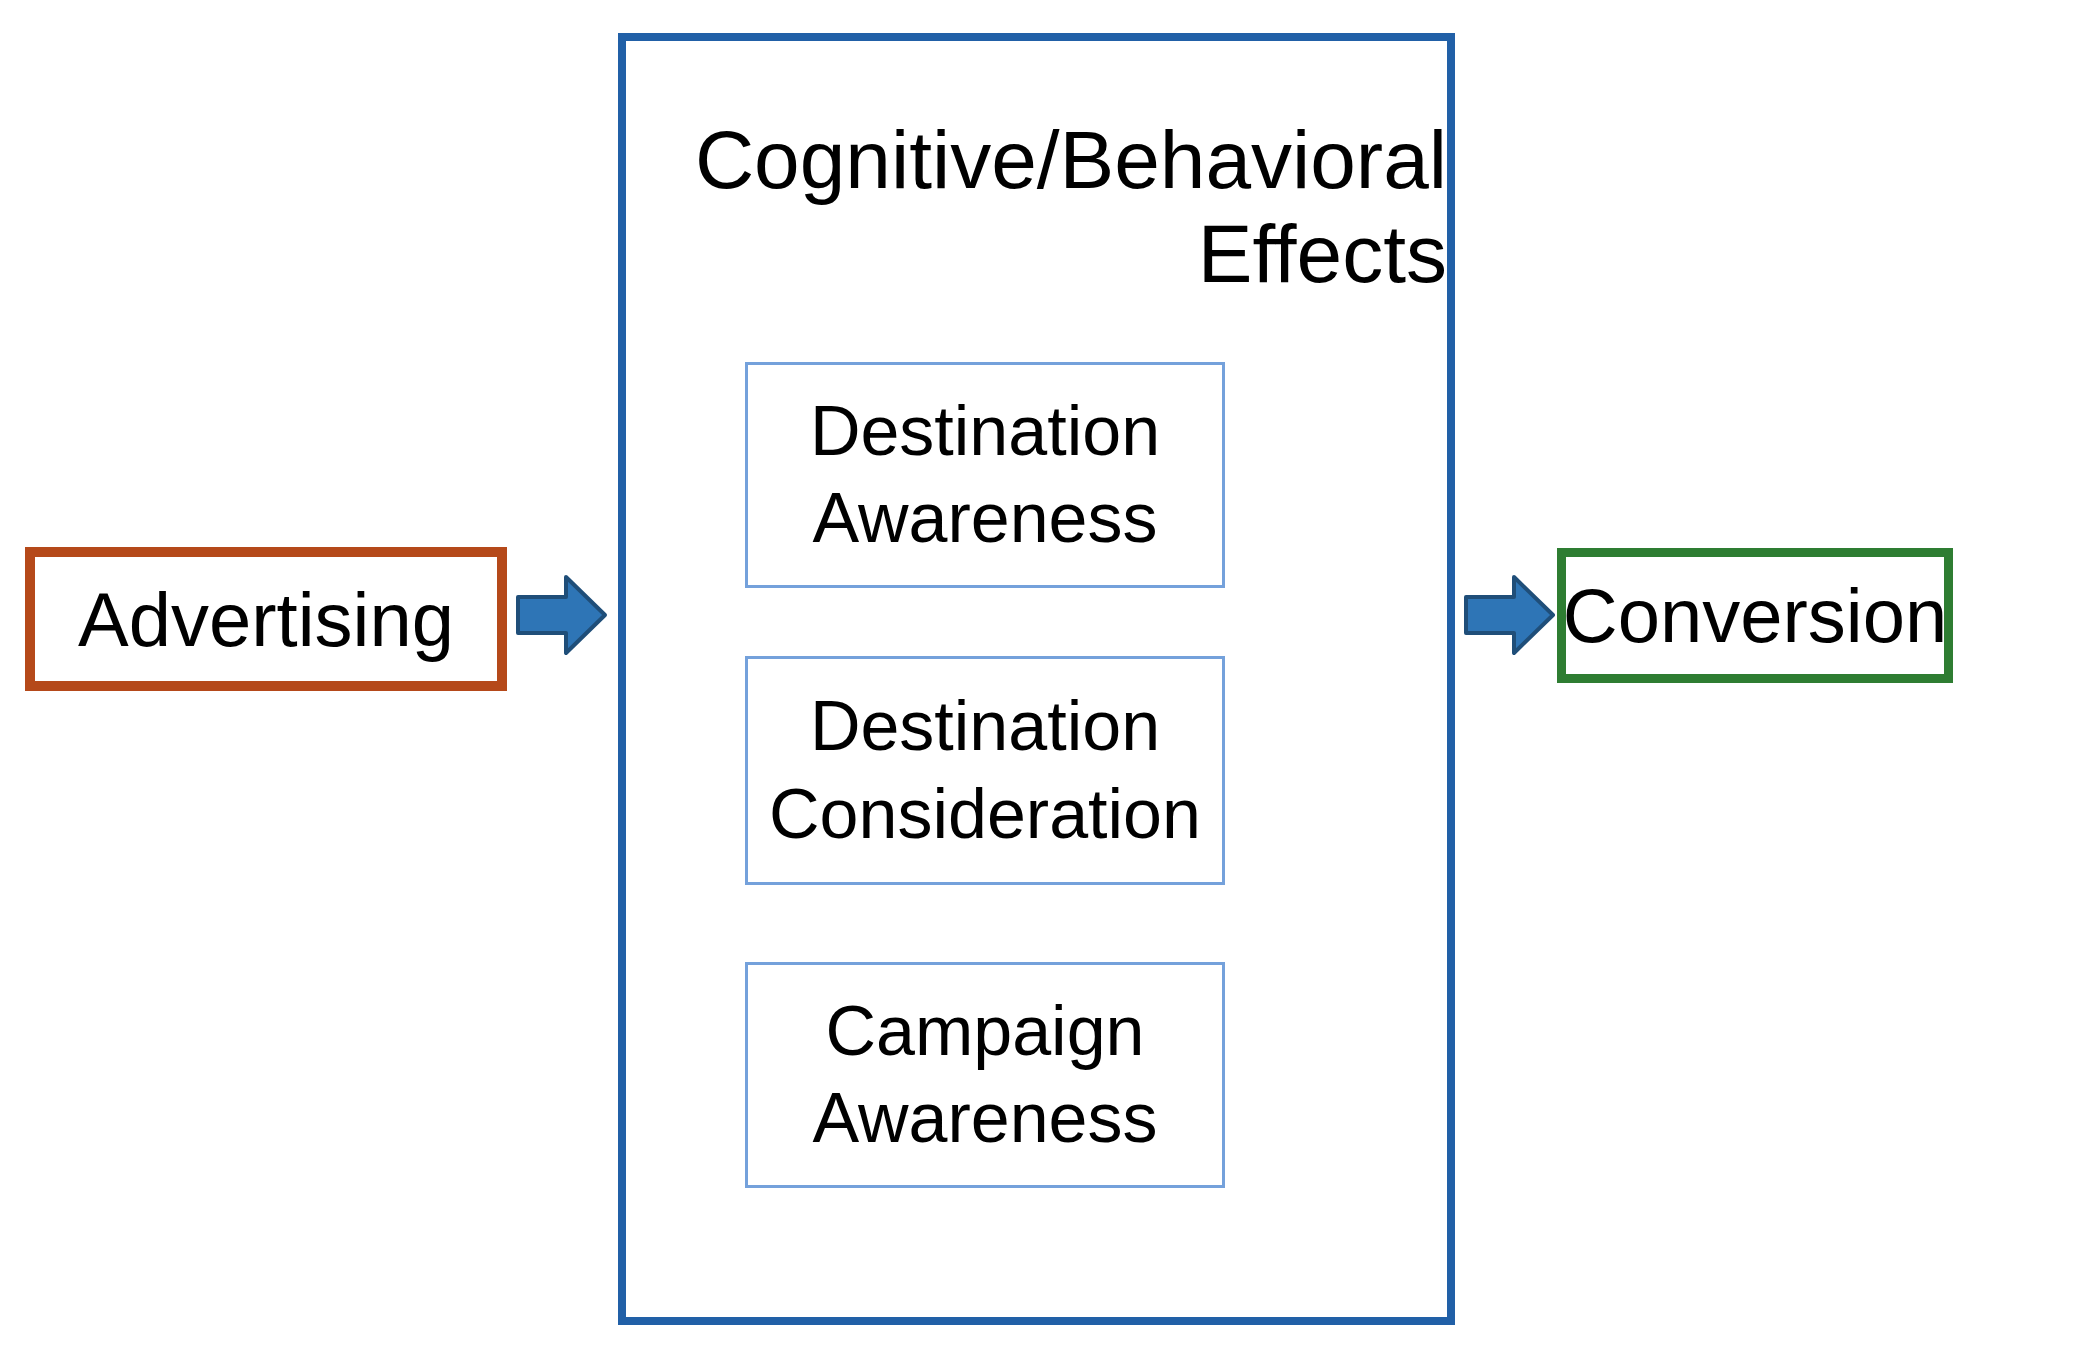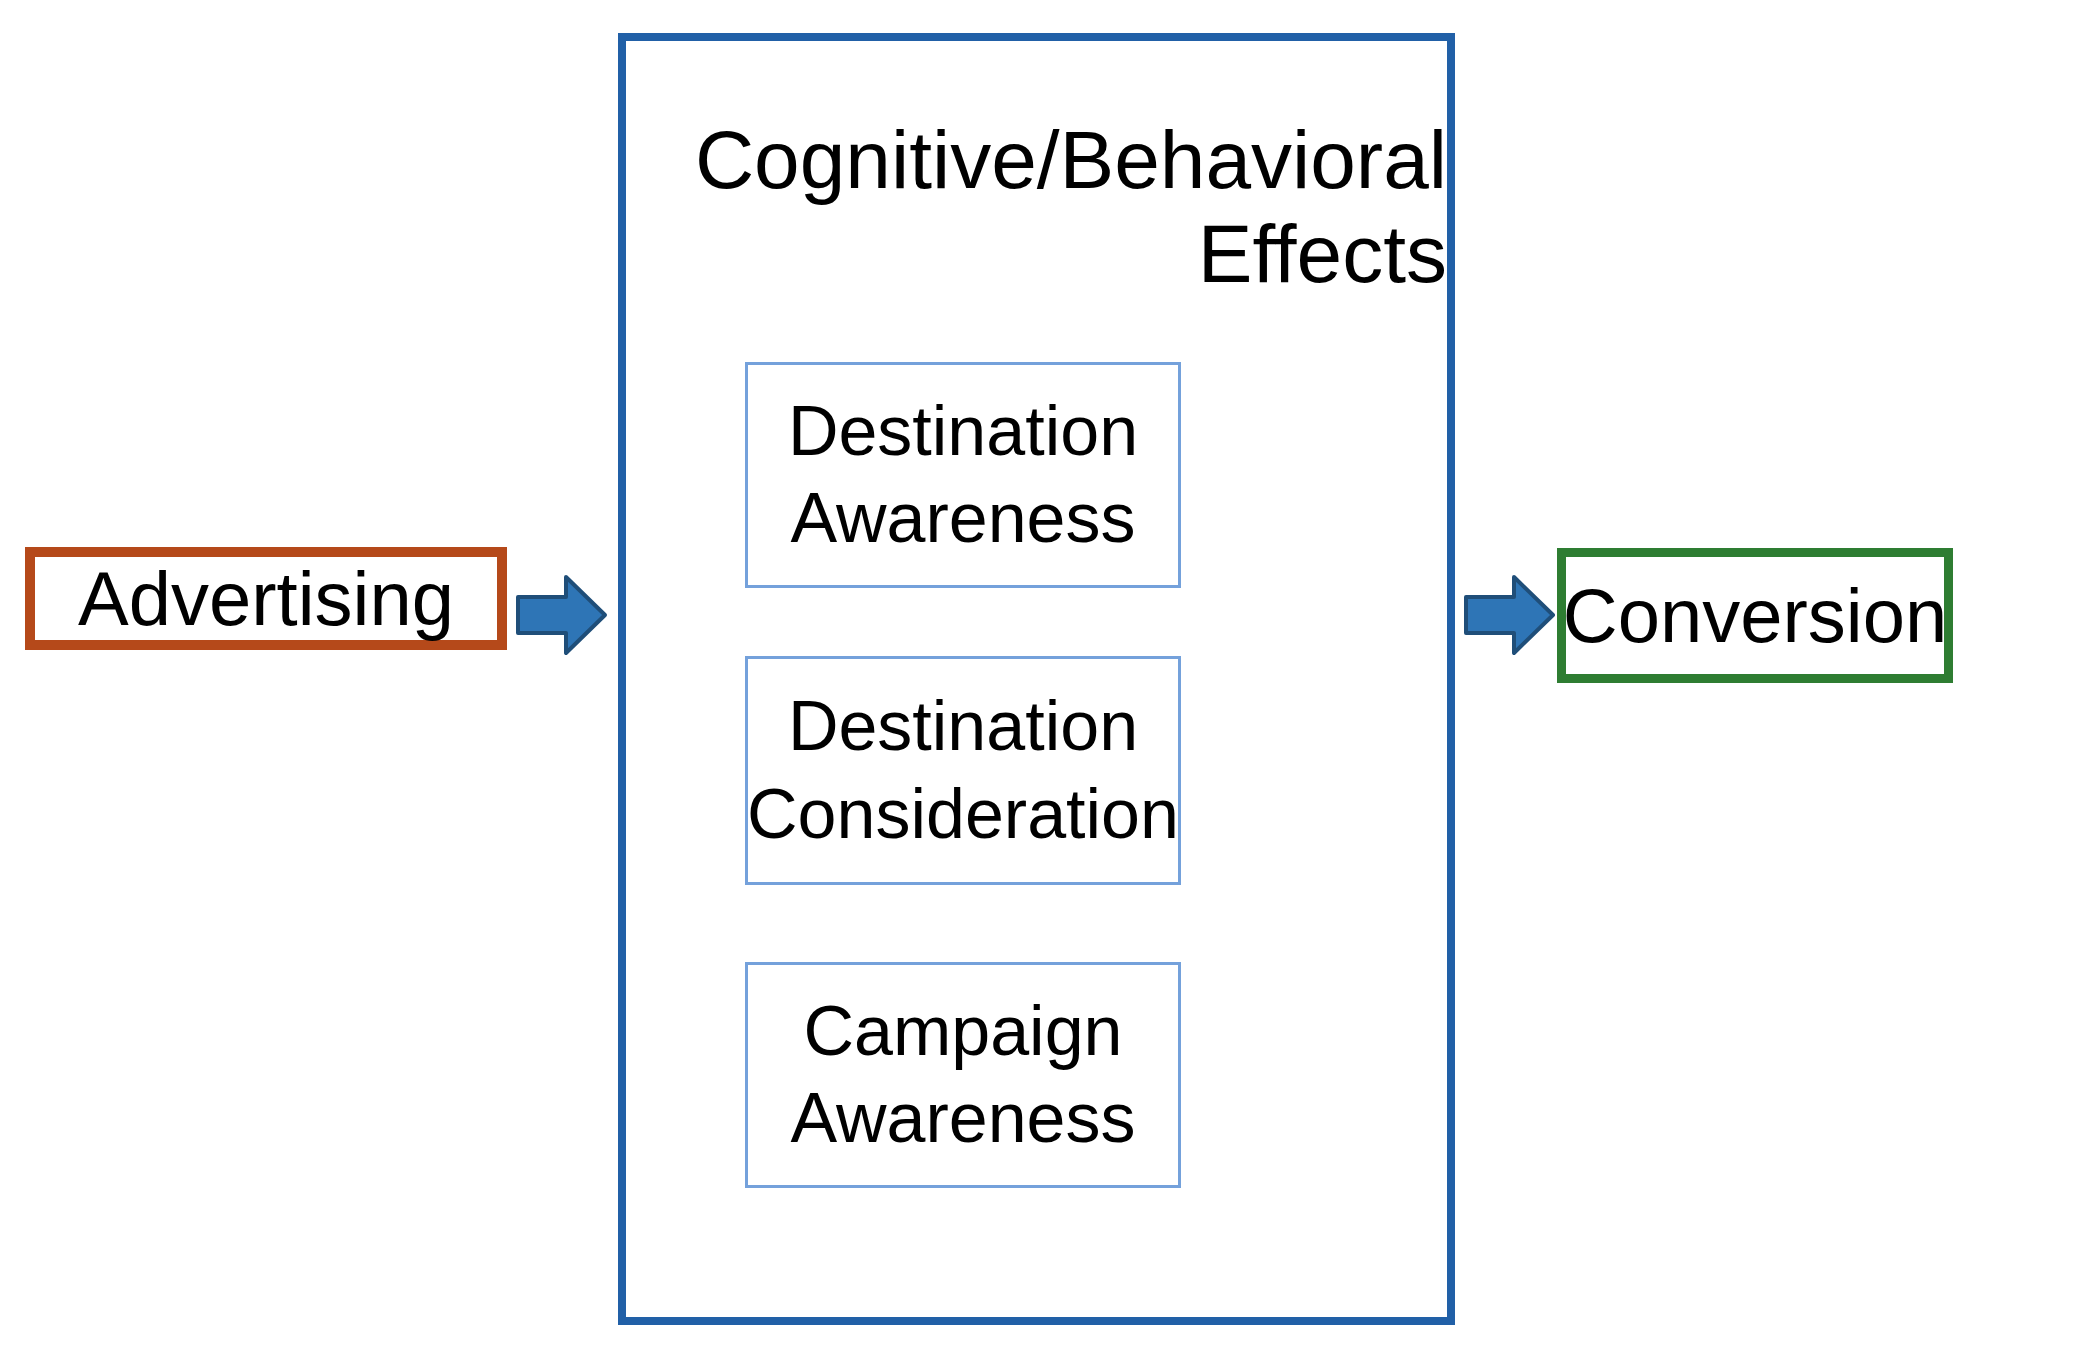--- a/index.html
+++ b/index.html
@@ -27,21 +27,21 @@
     text-align:center;
     box-sizing:border-box;
     background:var(--c-bg);
   }
   .label{
     white-space:pre-line;
     line-height:1.25;
   }
   
   .advertising{
-    left:25px;top:547px;width:482px;height:103px;
+    left:25px;top:547px;width:482px;height:144px;
     border:10px solid var(--c-advertising);
     font-size:76px;
   }
   
   .effects-group{
     position:absolute;
     left:618px;top:33px;width:837px;height:1292px;
     border:8px solid var(--c-effects);
     box-sizing:border-box;
     background:var(--c-bg);
@@ -49,21 +49,21 @@
   .effects-title{
     position:absolute;
     left:0;top:72px;width:100%;
     text-align:right;
     font-size:82px;
     line-height:1.15;
     white-space:pre-line;
   }
   .inner-box{
     position:absolute;
-    left:119px;width:436px;
+    left:119px;width:480px;
     border:3px solid var(--c-inner);
     font-size:70px;
   }
   .inner-1{top:321px;height:226px;}
   .inner-2{top:615px;height:229px;}
   .inner-3{top:921px;height:226px;align-items:center;}
   
   .conversion{
     left:1557px;top:548px;width:396px;height:135px;
     border:9px solid var(--c-conversion);

